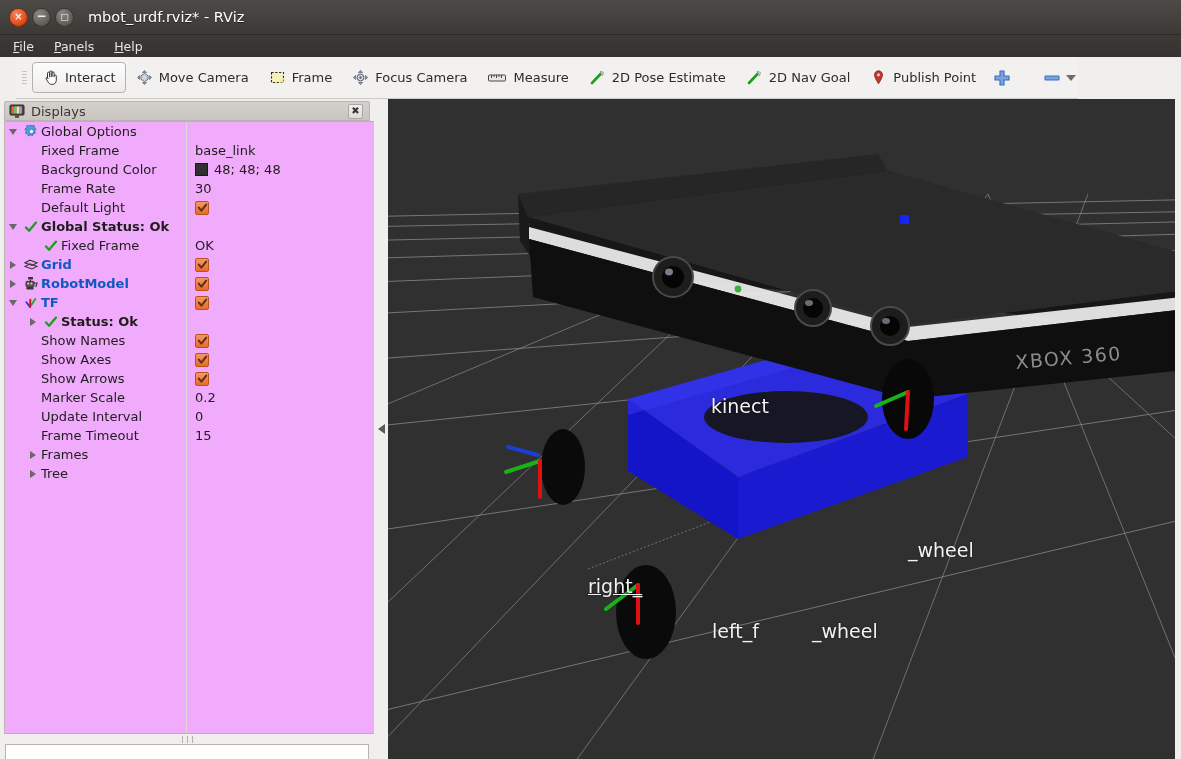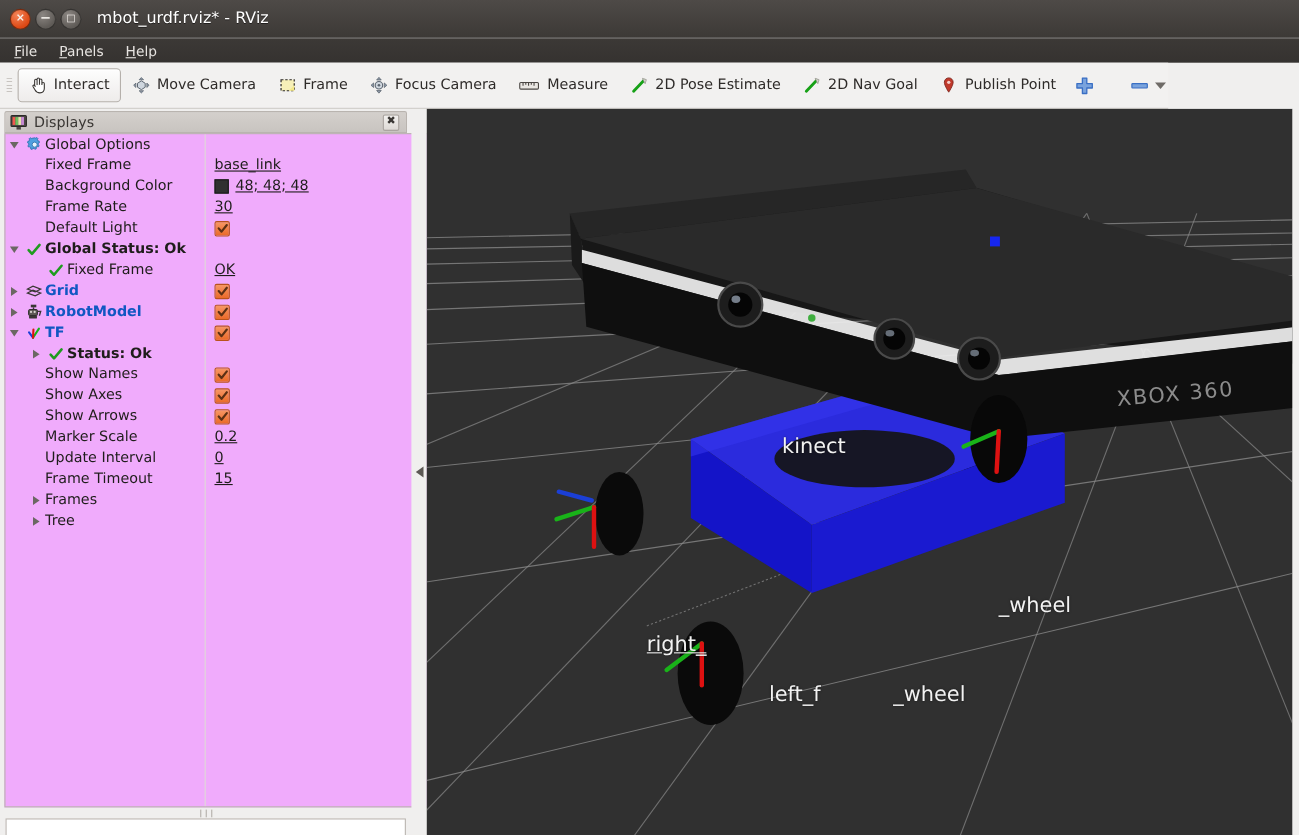--- a/index.html
+++ b/index.html
@@ -41,21 +41,21 @@
   .menubar {
     position: absolute; left: 0; top: 35px; width: 1181px; height: 22px;
     background: linear-gradient(to bottom, #3c3936 0%, #353230 100%);
     display: flex; align-items: center; padding-left: 13px; gap: 20px;
   }
   .menuitem { color: #e7e4e1; font-size: 12.5px; cursor: default; }
   .menuitem .u { text-decoration: underline; }
 
   
   .toolbar {
-    position: absolute; left: 0; top: 57px; width: 1062px; height: 42px;
+    position: absolute; left: 16px; top: 57px; width: 1062px; height: 42px;
     background: #f2f1f0;
     border-bottom: 1px solid #cdc9c5;
     display: flex; align-items: center; padding-left: 5px;
   }
   .grip { width: 8px; height: 20px; margin-right: 4px;
     background-image: repeating-linear-gradient(to bottom, #c8c4c0 0 1px, transparent 1px 3px);
     background-position: center; background-repeat: no-repeat; background-size: 5px 14px; }
   .tbtn {
     display: flex; align-items: center; gap: 6px;
     height: 31px; padding: 0 9px; border-radius: 4px;
@@ -95,21 +95,21 @@
   .tree { position: relative; width: 100%; height: 100%; }
   .col-div { position: absolute; left: 181px; top: 0; width: 1px; height: 100%; background: #dedad6; }
   .trow { display: flex; align-items: center; height: 19px; font-size: 13px; color: #1f1d1b; }
   .tw-arrow { width: 16px; display: flex; align-items: center; justify-content: center; flex: 0 0 16px; }
   .arr-r { width: 0; height: 0; border-top: 4px solid transparent; border-bottom: 4px solid transparent; border-left: 6px solid #6b6763; }
   .arr-d { width: 0; height: 0; border-left: 4px solid transparent; border-right: 4px solid transparent; border-top: 6px solid #6b6763; }
   .tw-icon { width: 20px; flex: 0 0 20px; display: flex; align-items: center; justify-content: center; }
   .tlabel { flex: 1 1 auto; white-space: nowrap; overflow: hidden; }
   .tlabel.blue { color: #1157c2; font-weight: bold; }
   .tlabel.bold { font-weight: bold; }
-  .tval { position: absolute; left: 190px; display: flex; align-items: center; gap: 6px; font-size: 13px; color: #1f1d1b; text-decoration: underline; }
+  .tval { position: absolute; left: 190px; display: flex; align-items: center; gap: 6px; font-size: 13px; color: #1f1d1b; }
   .trow { position: relative; }
   .cbx {
     width: 14px; height: 14px; border-radius: 2px;
     background: linear-gradient(to bottom, #f79765, #ea6a28);
     border: 1px solid #b9531c; display: flex; align-items: center; justify-content: center;
   }
   .cbx svg { display: block; }
   .swatch { width: 13px; height: 13px; background: #303030; border: 1px solid #1a1a1a; }
 
   .splitter {
@@ -640,18 +640,18 @@
 
         <path d="M488 307 L 520 293" stroke="#19b319"></path>
         <path d="M520 293 L 518 330" stroke="#dd1111"></path>
       </g>
     </svg>
 
     
     <div class="lbl3d" style="left:323px; top:296px;">kinect</div>
     <div class="lbl3d" style="left:520px; top:440px;">_wheel</div>
     <div class="lbl3d" style="left:200px; top:476px;text-decoration:underline;">right_</div>
-    <div class="lbl3d" style="left:311px; top:521px;">left_f</div>
+    <div class="lbl3d" style="left:324px; top:521px;">left_f</div>
     <div class="lbl3d" style="left:424px; top:521px;">_wheel</div>
   </div>
 
   <div class="vp-right-edge"></div>
 </div>
 
 </body></html>

